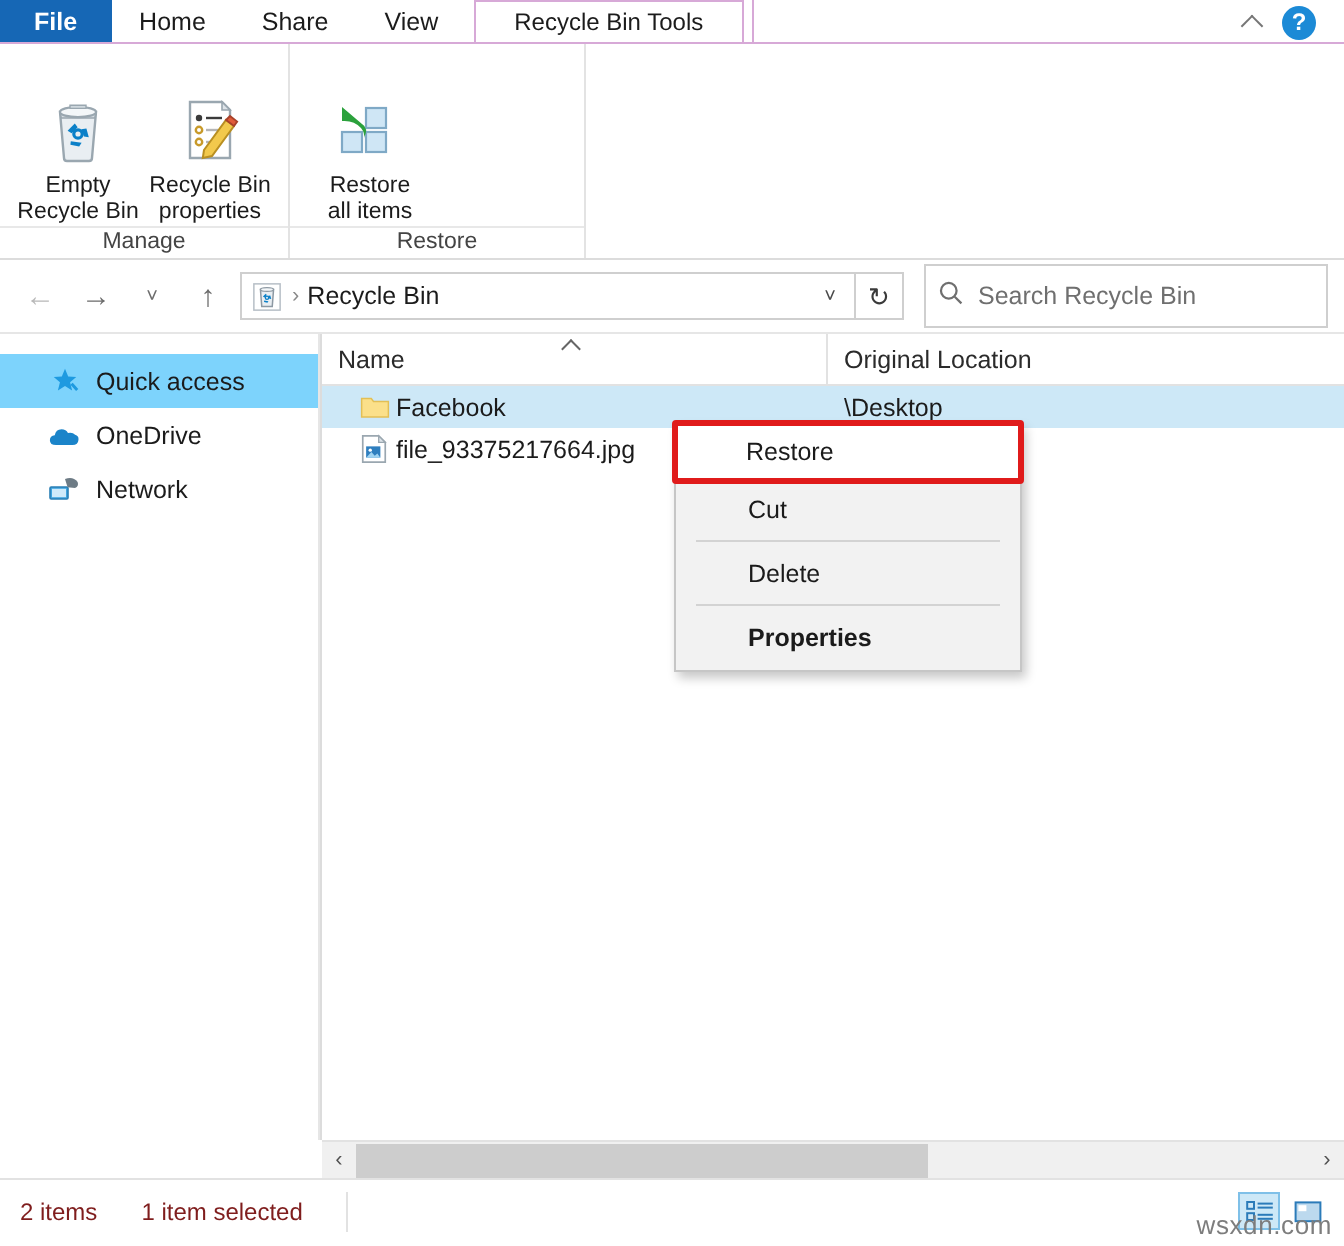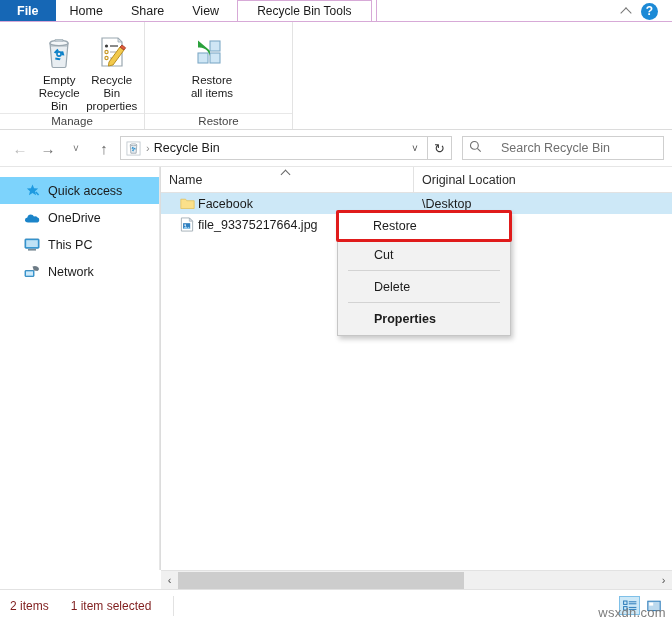--- a/index.html
+++ b/index.html
@@ -87,24 +87,23 @@
     position: relative;
   }
   .rgroup {
     display: flex;
     flex-direction: column;
     position: relative;
   }
   .rgroup + .rgroup { border-left: 1px solid #e3e3e3; }
   .rgroup-items {
     display: flex;
-    align-items: flex-start;
+    align-items: flex-end;
     padding: 5px 6px 0 6px;
     height: 92px;
-    margin-left: 27px;
   }
   .rgroup-label {
     text-align: center;
     font-size: 11.5px;
     color: #444;
     height: 16px;
     line-height: 14px;
     border-top: 1px solid #e8e8e8;
   }
   .rbtn {
@@ -158,25 +157,25 @@
   }
   .refresh {
     width: 24px; height: 24px;
     border: 1px solid #cfcfcf; border-left: none;
     background: #fff;
     display: flex; align-items: center; justify-content: center;
     color: #3a3a3a; font-size: 13px;
     margin-left: -4px;
   }
   .searchbox {
-    width: 202px; height: 24px;
+    width: 202px; height: 32px;
     border: 1px solid #cfcfcf;
     background: #fff;
     display: flex; align-items: center;
-    gap: 19px;
+    gap: 7px;
     padding: 0 6px;
     margin-left: 6px;
   }
   .searchbox .ph { color: #6f6f6f; font-size: 12.5px; }
 
   
   .main {
     display: flex;
     height: 404px;
     border-top: 1px solid #e6e6e6;
@@ -476,30 +475,20 @@
       </span>
       <span>Quick access</span>
     </div>
     <div class="navitem">
       <span class="ni">
         <svg width="16" height="14" viewBox="0 0 17 14">
           <path d="M4.3 11.8 Q1 11.8 1 9.2 Q1 6.9 3.6 6.6 Q4.1 3.4 7.2 3.4 Q9.6 3.4 10.6 5.4 Q13 4.8 14.4 6.4 Q16.4 6.9 16.2 9 Q16 11.8 13 11.8 Z" fill="#1b84c9"></path>
         </svg>
       </span>
       <span>OneDrive</span>
-    </div>
-    <div class="navitem">
-      <span class="ni">
-        <svg width="16" height="15" viewBox="0 0 16 15">
-          <rect x="1" y="2" width="14" height="9.2" rx="0.8" fill="#3fa4e0" stroke="#2a7fb5" stroke-width="0.9"></rect>
-          <rect x="2.2" y="3.2" width="11.6" height="6.8" fill="#bfe2f6"></rect>
-          <rect x="4" y="12" width="8" height="1.6" fill="#7b8c96"></rect>
-        </svg>
-      </span>
-      <span>This PC</span>
     </div>
     <div class="navitem">
       <span class="ni">
         <svg width="16" height="15" viewBox="0 0 16 15">
           <rect x="1" y="6.5" width="9" height="6" rx="0.6" fill="#3fa4e0" stroke="#2a7fb5" stroke-width="0.8"></rect>
           <rect x="2" y="7.4" width="7" height="4.2" fill="#cfeafa"></rect>
           <path d="M8.5 2.5 Q12.5 1 14.8 4 Q15.6 6 13.5 7 L9.8 6.6 Z" fill="#6d7b85"></path>
         </svg>
       </span>
       <span>Network</span>

